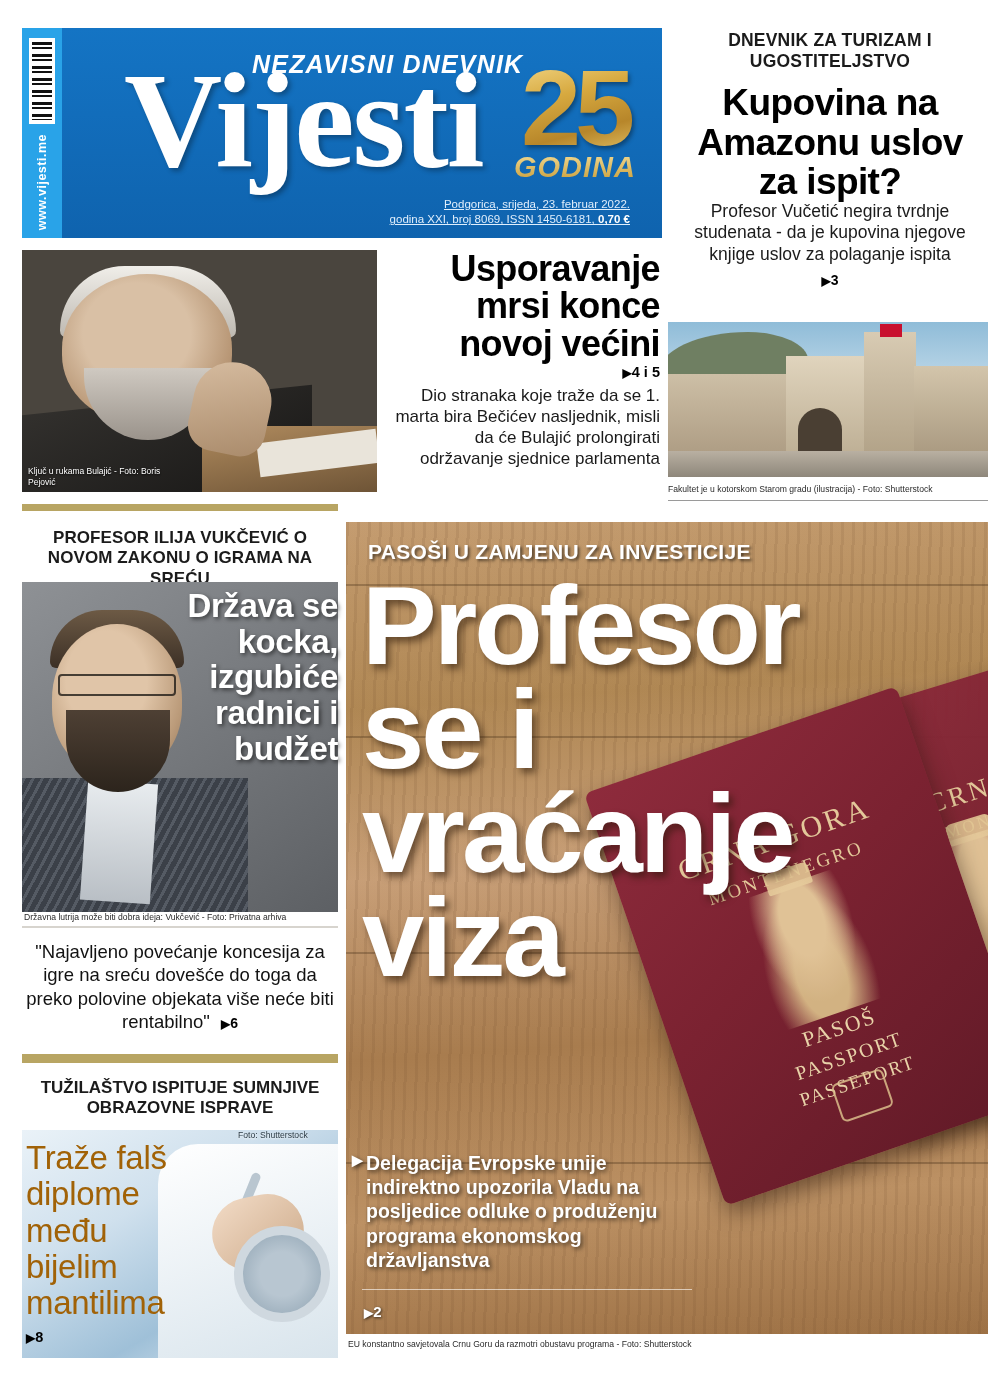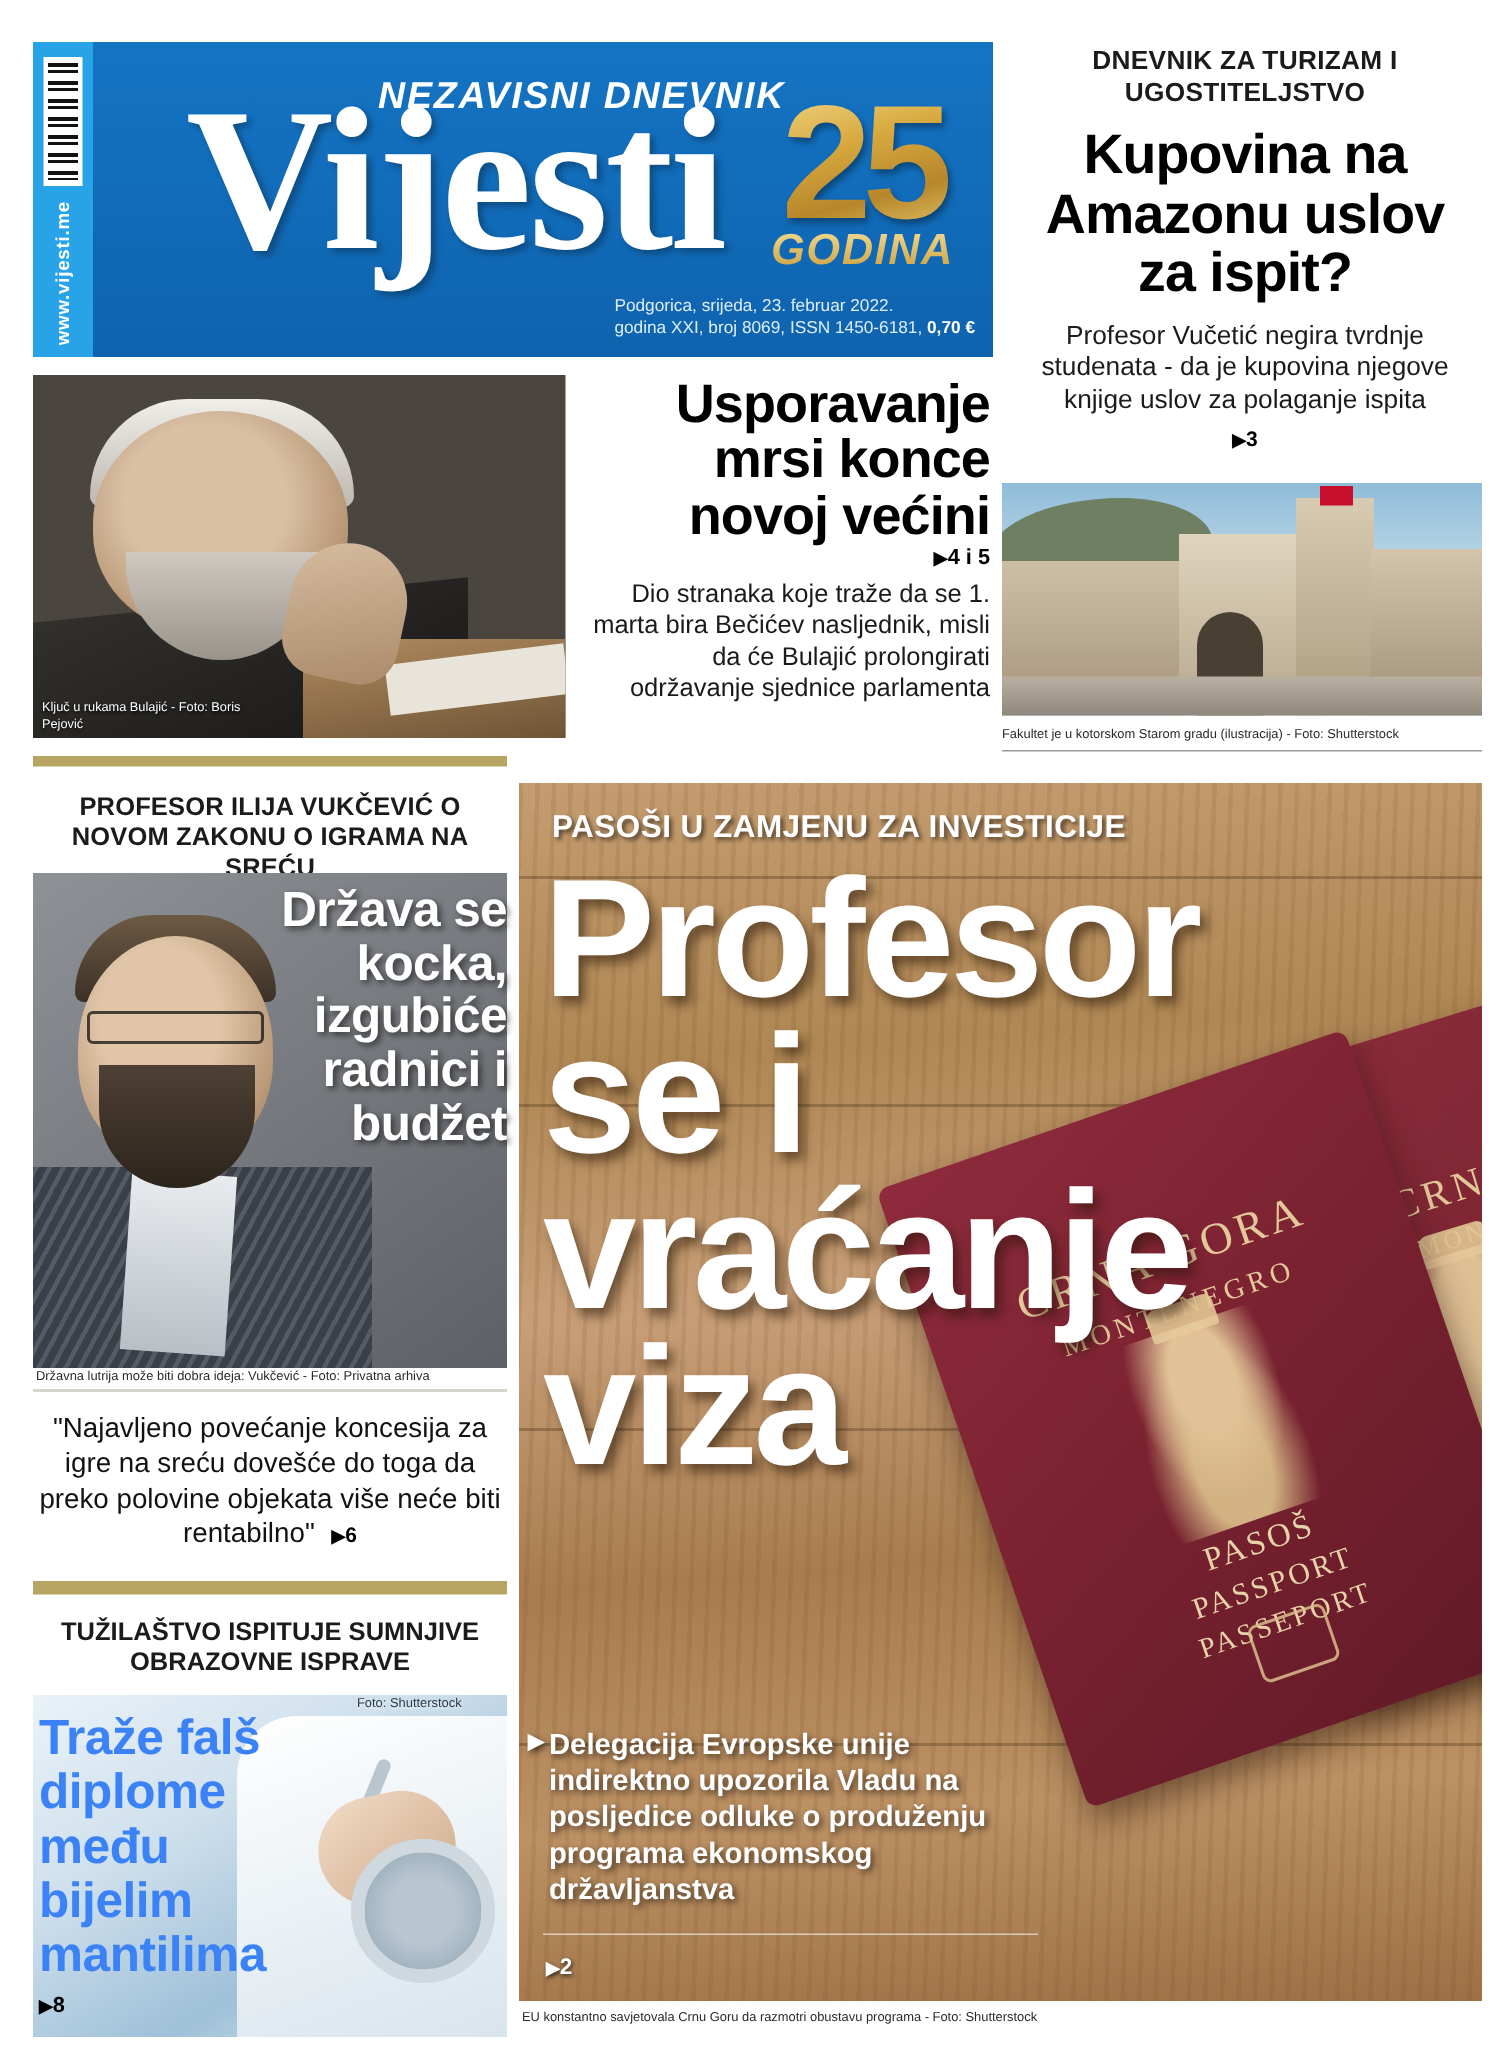--- a/index.html
+++ b/index.html
@@ -54,37 +54,37 @@
     background: linear-gradient(165deg,#f5dc8f 0%,#d7a93f 38%,#b7862a 70%,#e8c96d 100%);
     -webkit-background-clip:text; background-clip:text; color:transparent;
     filter: drop-shadow(2px 3px 2px rgba(0,0,0,.35));
   }
   .anniv-word {
     font-size:29px; font-weight:bold; letter-spacing:1px; margin-top:-6px;
     background: linear-gradient(180deg,#f3de9a,#c79a33);
     -webkit-background-clip:text; background-clip:text; color:transparent;font-style:italic;
   }
   .issue {
-    position:absolute; right:12px; bottom:10px; text-align:left;
-    color:#dfeefc; font-size:11.5px; line-height:1.35;
+    position:absolute; right:32px; bottom:10px; text-align:right;
+    color:#dfeefc; font-size:11.5px; line-height:1.35;text-decoration:underline;
   }
   .issue b { color:#fff; }
 
   
   .tr { position:absolute; left:672px; top:30px; width:316px; text-align:center; }
   .tr-over {
     font-size:17.5px; font-weight:bold; color:#1b1b1b;
     letter-spacing:.2px; line-height:1.18;
   }
   .tr-head {
     margin-top:12px; font-size:37px; font-weight:bold; color:#000;
     line-height:1.06; letter-spacing:-.6px;
   }
   .tr-lead {
-    margin-top:12px; font-size:17.5px; color:#1b1b1b; line-height:1.22;
+    margin-top:0; font-size:17.5px; color:#1b1b1b; line-height:1.22;
   }
   .pref { font-size:14px; font-weight:bold; color:#000; margin-top:7px; }
   .pref .tri { font-size:12px; }
 
   
   .photo-bulajic {
     position:absolute; left:22px; top:250px; width:355px; height:242px;
     background:
       radial-gradient(circle at 30% 38%, #8c7f70 0 16%, rgba(140,127,112,0) 55%),
       linear-gradient(145deg,#2c2b29 0%,#4c4740 26%,#8e8madd 26%,#6a6258 40%,#1e1d1b 64%,#3a3733 100%);
@@ -199,21 +199,21 @@
   }
   .pd-coat{ position:absolute;right:-10px;top:14px;width:190px;height:214px;background:linear-gradient(160deg,#ffffff,#d8e4ec);border-radius:40px 0 0 0; }
   .pd-hand{ position:absolute;right:34px;top:66px;width:92px;height:72px;border-radius:36px;background:linear-gradient(150deg,#f2dbc6,#cdab8b);transform:rotate(-12deg); }
   .pd-stetho{
     position:absolute; right:8px; top:96px; width:96px;height:96px;border-radius:50%;
     border:9px solid #cfd8df; background:radial-gradient(circle,#b8c6d1 40%,#8fa3b2 100%);
   }
   .pd-tube{ position:absolute;right:92px;top:40px;width:9px;height:86px;background:#b9c6d0;transform:rotate(22deg);border-radius:5px; }
   .ld-head {
     position:absolute; left:26px; top:1140px; width:210px;
-    font-size:33px; font-weight:bold; line-height:1.1; color:#3b82f6; letter-spacing:-.3px;
+    font-size:33px; font-weight:normal; line-height:1.1; color:#a16207; letter-spacing:-.3px;
   }
   .ld-pref { position:absolute; left:26px; top:1322px; font-size:14.5px; font-weight:bold; }
   .cap-dip {
     position:absolute; left:238px; top:1130px; font-size:8.6px; color:#2b3a44;
     text-shadow:0 1px 2px rgba(255,255,255,.8);
   }
 
   
   .main {
     position:absolute; left:346px; top:522px; width:642px; height:812px;

